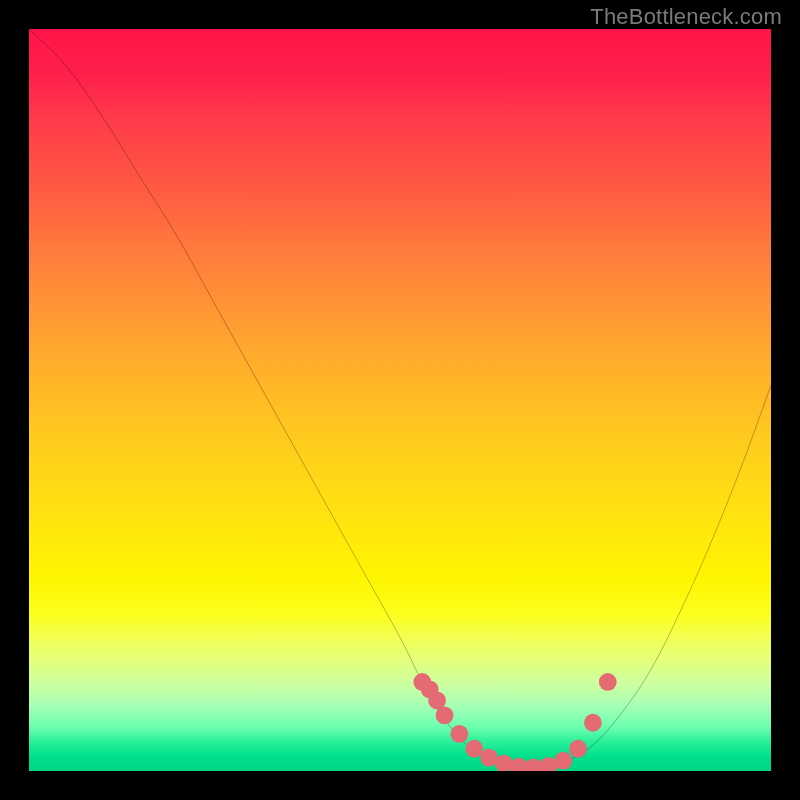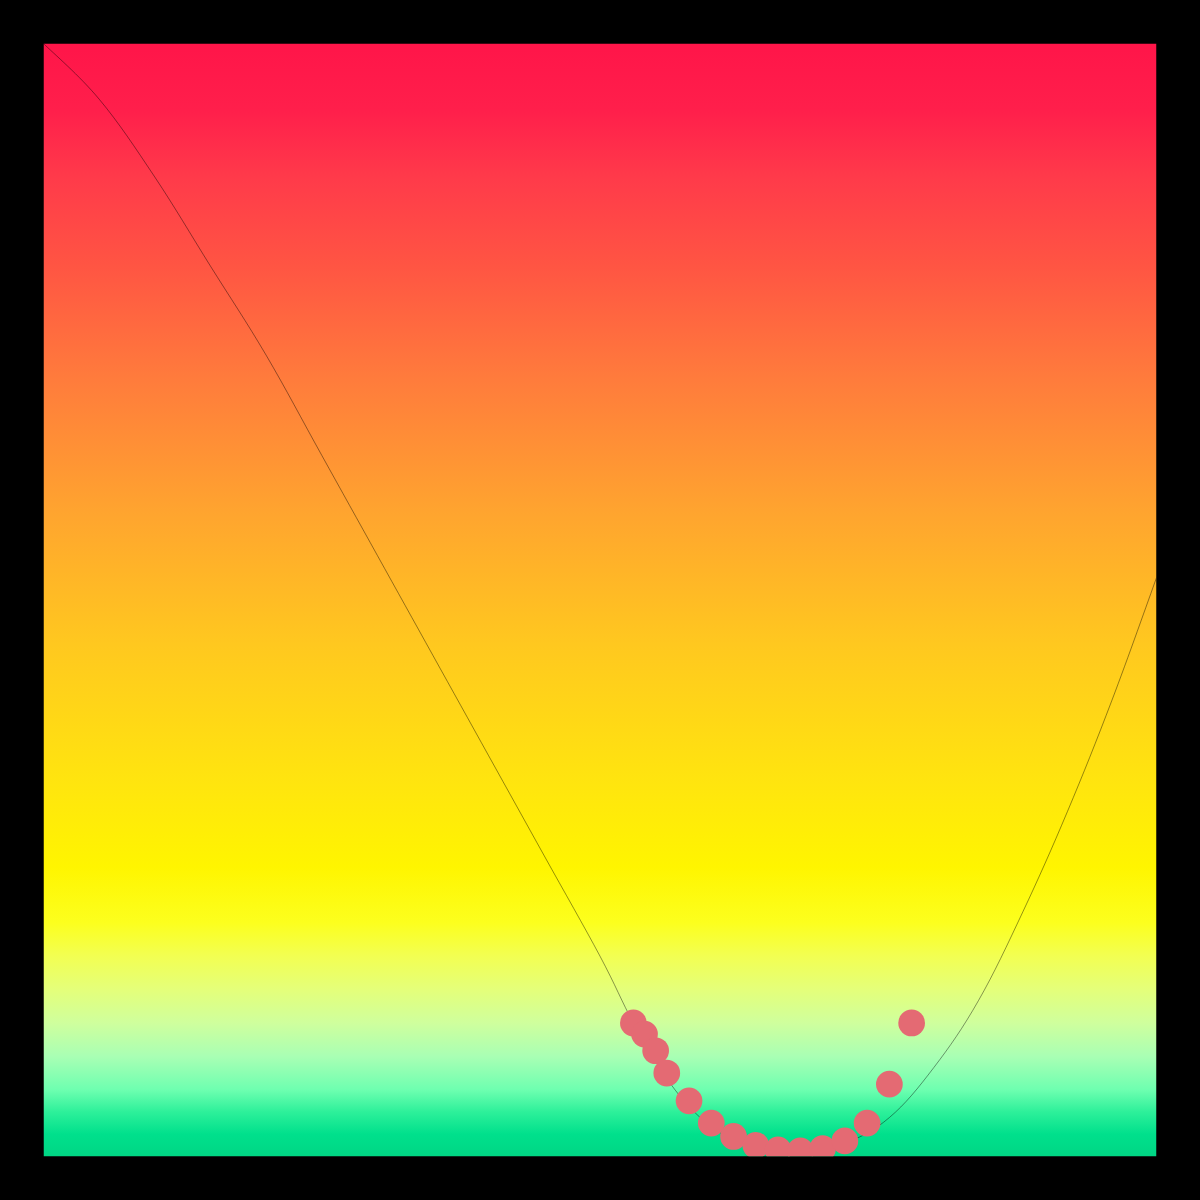--- a/index.html
+++ b/index.html
@@ -72,20 +72,21 @@
     width: 742px;
     height: 742px;
     z-index: 10;
   }
 </style>
 </head>
 <body>
 
 <div class="frame">
 
+  <div class="watermark">TheBottleneck.com</div>
 
   <div class="plot-area">
     <div class="gradient"></div>
     <svg class="curve" viewBox="0 0 100 100" preserveAspectRatio="none">
       <path fill="none" stroke="#000" stroke-width="0.28" vector-effect="non-scaling-stroke" stroke-linecap="round" stroke-linejoin="round" d="M 0 0 C 0.90 0.90, 3.20 2.84, 5.00 5.00 C 6.80 7.16, 8.20 9.30, 10.00 12.00 C 11.80 14.70, 13.20 17.12, 15.00 20.00 C 16.80 22.88, 18.20 24.94, 20.00 28.00 C 21.80 31.06, 23.20 33.76, 25.00 37.00 C 26.80 40.24, 28.20 42.76, 30.00 46.00 C 31.80 49.24, 33.20 51.76, 35.00 55.00 C 36.80 58.24, 38.20 60.76, 40.00 64.00 C 41.80 67.24, 43.20 69.76, 45.00 73.00 C 46.80 76.24, 48.56 79.30, 50.00 82.00 C 51.44 84.70, 51.92 86.02, 53.00 88.00 C 54.08 89.98, 54.92 91.47, 56.00 93.00 C 57.08 94.53, 57.92 95.51, 59.00 96.50 C 60.08 97.49, 60.92 97.98, 62.00 98.50 C 63.08 99.02, 63.92 99.22, 65.00 99.40 C 66.08 99.58, 66.74 99.61, 68.00 99.50 C 69.26 99.39, 70.56 99.34, 72.00 98.80 C 73.44 98.26, 74.56 97.72, 76.00 96.50 C 77.44 95.28, 78.56 93.89, 80.00 92.00 C 81.44 90.11, 82.56 88.52, 84.00 86.00 C 85.44 83.48, 86.56 81.06, 88.00 78.00 C 89.44 74.94, 90.56 72.42, 92.00 69.00 C 93.44 65.58, 94.56 62.78, 96.00 59.00 C 97.44 55.22, 99.28 49.98, 100.00 48.00"></path>
       <g>
           <circle cx="53" cy="88" r="1.2" fill="#e46a73"></circle>
           <circle cx="54" cy="89" r="1.2" fill="#e46a73"></circle>
           <circle cx="55" cy="90.5" r="1.2" fill="#e46a73"></circle>
           <circle cx="56" cy="92.5" r="1.2" fill="#e46a73"></circle>

